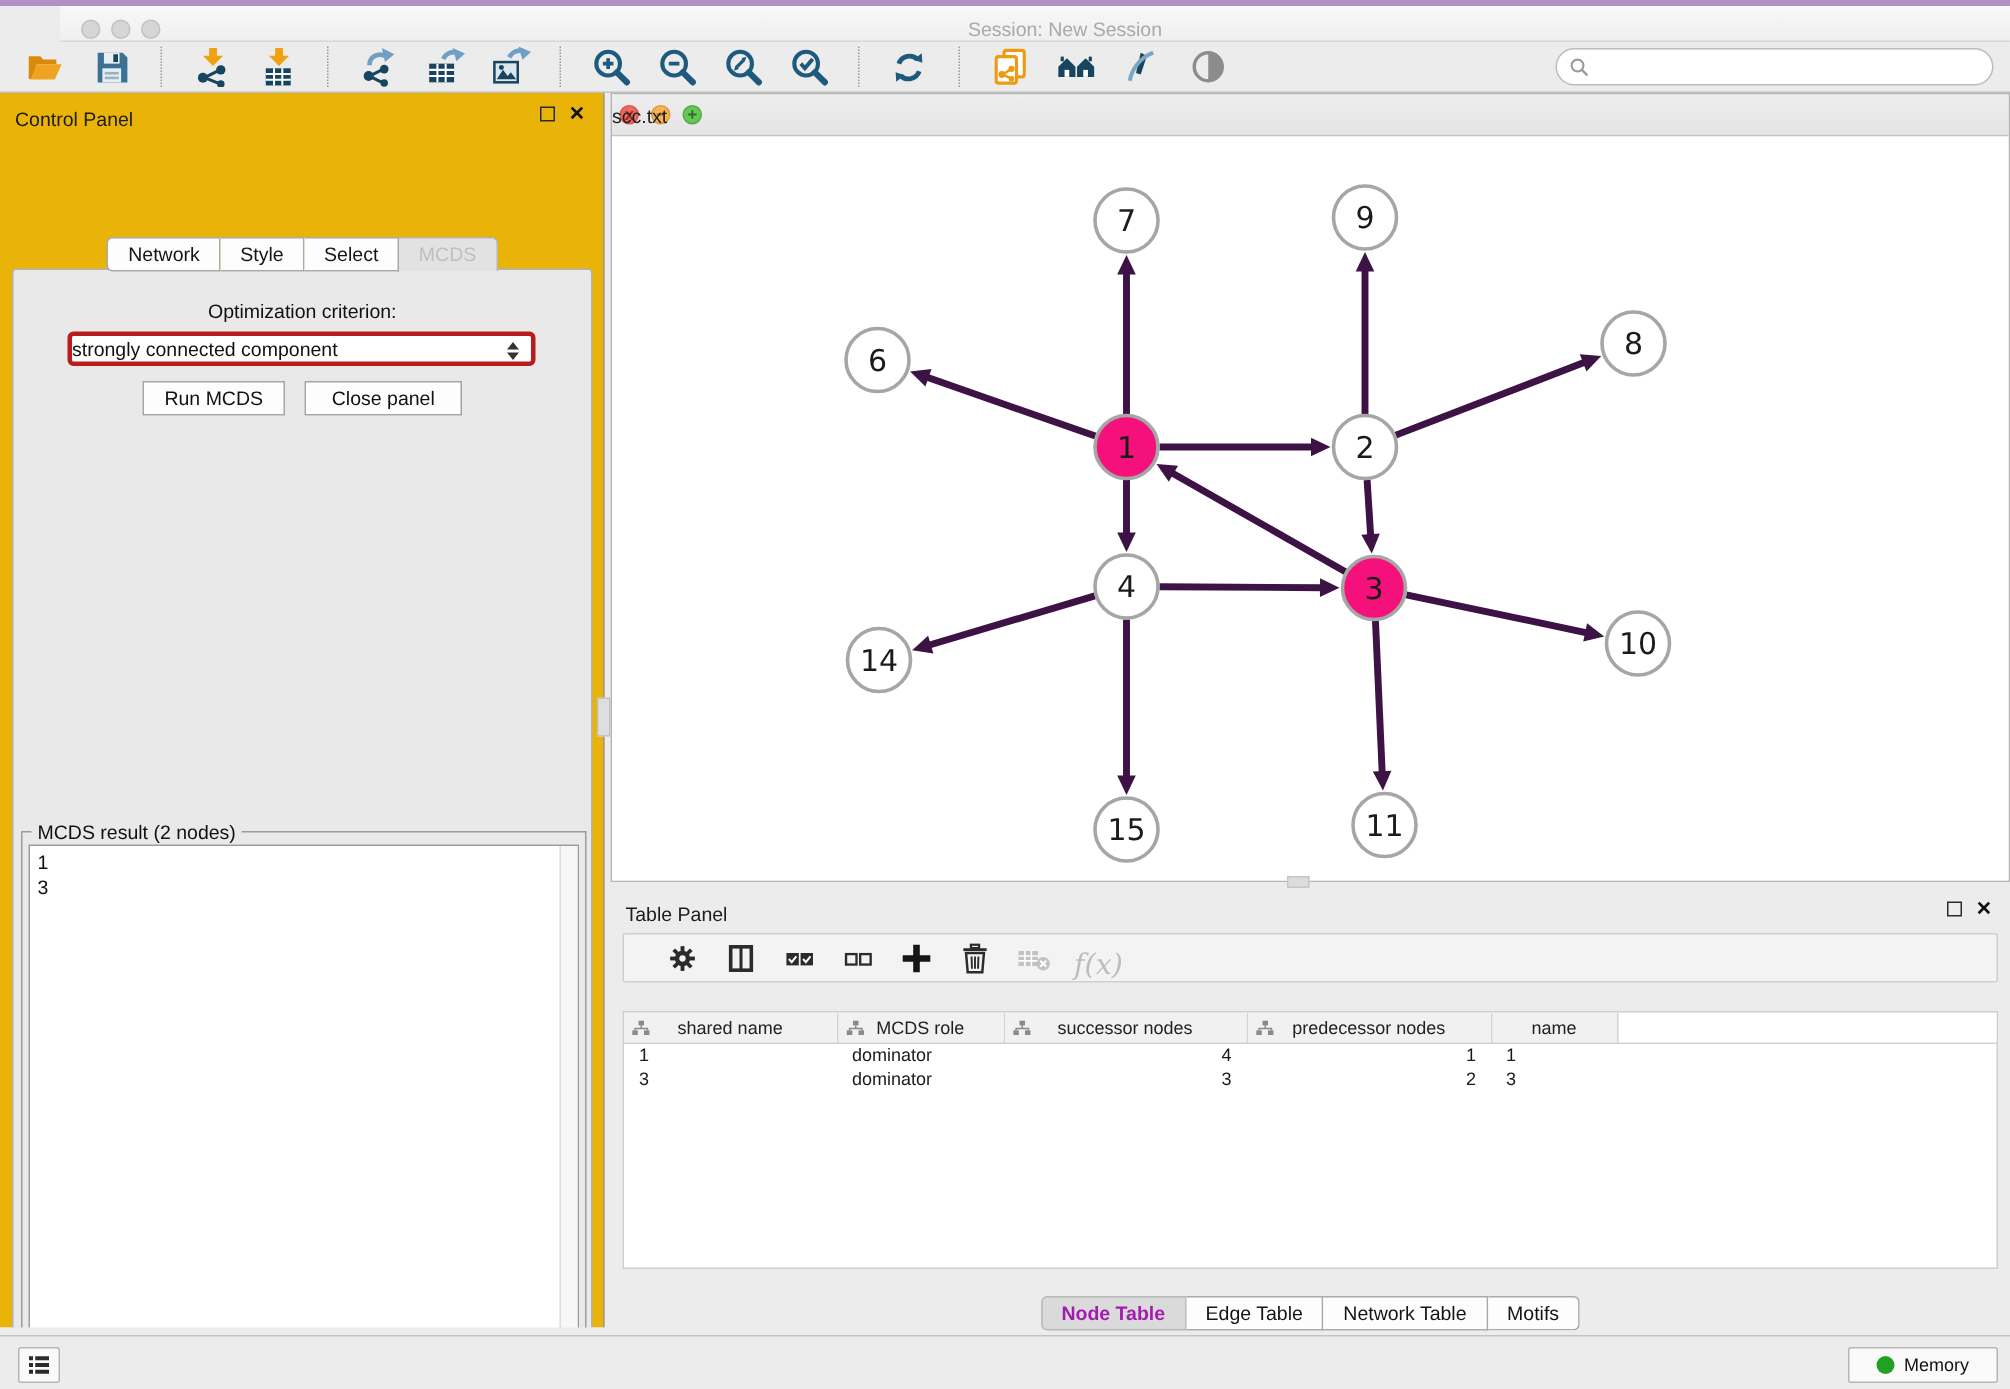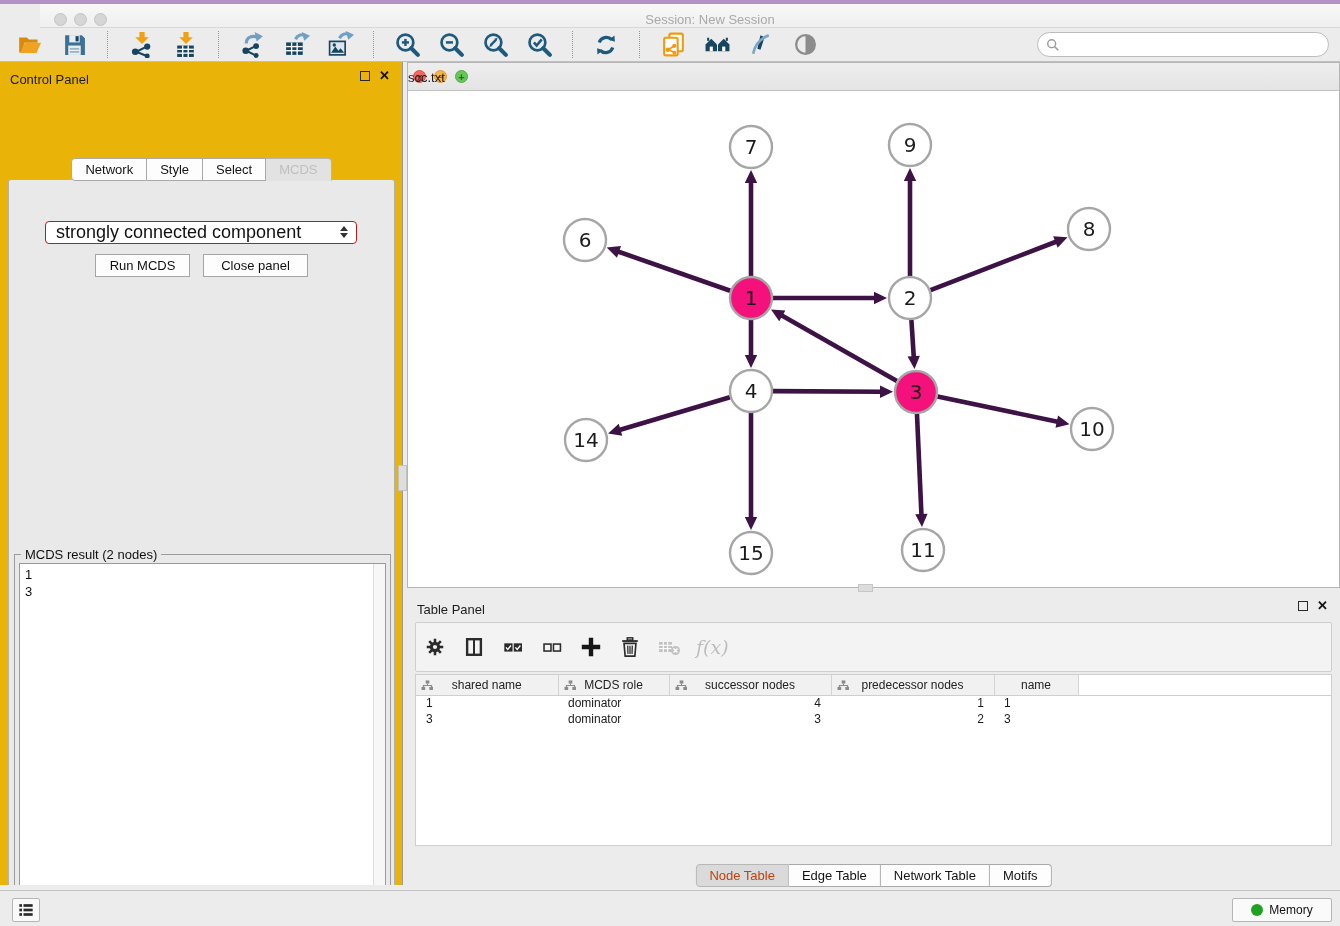--- a/index.html
+++ b/index.html
@@ -25,21 +25,21 @@
 .float-ic{width:10px;height:10px;border:1.6px solid #2a2a2a;display:inline-block;}
 .close-ic{font-size:13px;font-weight:bold;color:#111;line-height:10px;}
 .cp-tabs{position:absolute;left:0;top:96px;width:403px;display:flex;justify-content:center;z-index:2;}
 .cp-content{position:absolute;left:8px;top:117px;width:387px;height:763px;background:#e9e9e9;border:1px solid #b2b2b2;border-radius:3px;}
 .seg{display:flex;}
 .seg .tab{background:#fdfdfd;border:1px solid #a9a9a9;border-left:none;padding:3px 13px;font-size:13px;color:#141414;cursor:pointer;}
 .seg .tab:first-child{border-left:1px solid #a9a9a9;border-radius:4px 0 0 4px;}
 .seg .tab:last-child{border-radius:0 4px 0 0;text-align:right;}
 .seg .tab.selected{background:#e2e2e2;color:#bfbfbf;border-color:#b5b5b5;border-bottom-color:#e2e2e2;}
 .opt-label{position:absolute;left:0;width:100%;top:20px;text-align:center;font-size:13px;color:#111;}
-.dropdown{position:absolute;left:36px;top:41px;width:312px;height:23px;background:#fff;border:1px solid #b91c1c;border-radius:4px;display:flex;align-items:center;padding-left:10px;font-size:18px;color:#111;cursor:pointer;}
+.dropdown{position:absolute;left:36px;top:41px;width:312px;height:23px;background:#fff;border:3px solid #b91c1c;border-radius:4px;display:flex;align-items:center;font-size:13px;color:#111;cursor:pointer;}
 .spinner{position:absolute;right:8px;top:4px;display:flex;flex-direction:column;gap:2px;}
 .tri-up{width:0;height:0;border-left:4px solid transparent;border-right:4px solid transparent;border-bottom:5px solid #333;}
 .tri-dn{width:0;height:0;border-left:4px solid transparent;border-right:4px solid transparent;border-top:5px solid #333;}
 .cp-btn{position:absolute;top:74px;height:23px;background:#fdfdfd;border:1px solid #a5a5a5;border-radius:0;font-size:13px;color:#111;display:flex;align-items:center;justify-content:center;cursor:pointer;}
 .result-group{position:absolute;left:5px;top:374px;width:377px;height:386px;border:1px solid #9c9c9c;}
 .result-legend{position:absolute;left:6px;top:-8px;background:#e9e9e9;padding:0 4px;font-size:13px;color:#111;}
 .result-box{position:absolute;left:4px;top:8px;right:4px;bottom:5px;background:#fff;border:1px solid #9a9a9a;}
 .result-text{position:absolute;left:5px;top:2px;font-size:13px;line-height:17px;color:#111;white-space:pre;}
 .result-scroll{position:absolute;right:0;top:0;bottom:0;width:12px;background:#f7f7f7;border-left:1px solid #dcdcdc;}
 
@@ -50,31 +50,31 @@
 .nw-titlebar{position:absolute;left:0;top:0;width:100%;height:28px;background:linear-gradient(#eee,#e4e4e4);border-bottom:1px solid #c2c2c2;}
 .nw-title{position:absolute;left:0;right:0;top:7px;text-align:left;font-size:13px;color:#1c1c1c;}
 .nw-lights{position:absolute;left:5px;top:7px;display:flex;gap:8px;}
 .light{width:13px;height:13px;border-radius:50%;font-size:11px;line-height:12px;text-align:center;font-weight:bold;cursor:pointer;}
 .light.red{background:#ee6a5f;border:1px solid #d8554a;color:#7e2d26;}
 .light.yellow{background:#f6b44e;border:1px solid #e09a3a;color:#8f611b;}
 .light.green{background:#65c758;border:1px solid #52ab45;color:#2c6b26;}
 .nw-canvas{position:absolute;left:0;top:28px;width:931px;height:496px;background:#fff;}
 
 .table-panel{position:absolute;left:407px;top:592px;width:933px;height:298px;background:#ececec;}
-.tp-toolbar{position:absolute;left:8px;top:30px;width:917px;height:50px;background:#f3f3f3;border:1px solid #cfcfcf;border-radius:2px;display:flex;align-items:center;padding-left:4px;}
+.tp-toolbar{position:absolute;left:8px;top:30px;width:917px;height:33px;background:#f3f3f3;border:1px solid #cfcfcf;border-radius:2px;display:flex;align-items:flex-end;padding-left:24px;}
 .tp-icon{width:30px;height:30px;margin-right:9px;display:flex;align-items:center;justify-content:center;cursor:pointer;}
 .fx{font-family:"DejaVu Serif",serif;font-style:italic;font-size:19px;color:#bdbdbd;margin-left:3px;}
 .tp-table-wrap{position:absolute;left:8px;top:82px;width:917px;height:172px;background:#fff;border:1px solid #cfcfcf;overflow:hidden;}
 table.node-table{border-collapse:collapse;table-layout:fixed;width:917px;}
 table.node-table th{height:20px;background:#f1f1f1;border-bottom:1px solid #cfcfcf;border-right:1px solid #d4d4d4;font-weight:normal;font-size:12px;color:#222;position:relative;text-align:center;}
 table.node-table th.th-filler{background:#fff;border-right:none;}
 table.node-table th svg{position:absolute;left:5px;top:5px;}
 table.node-table td{height:16px;font-size:12px;color:#1a1a1a;padding:0 10px;white-space:nowrap;}
 .tp-tabs{position:absolute;left:50%;transform:translateX(-50%);top:272px;}
-.tp-tabs .tab.selected{background:#dadada;color:#c2410c;border-color:#b7b7b7;border-radius:4px 0 0 4px;}
+.tp-tabs .tab.selected{background:#dadada;color:#a21caf;border-color:#b7b7b7;border-radius:4px 0 0 4px;font-weight:bold;}
 .tp-tabs .tab:last-child{border-radius:0 4px 4px 0;}
 
 .statusbar{position:absolute;left:0;top:890px;width:1340px;height:36px;background:#ececec;border-top:1px solid #c3c3c3;}
 .sb-btn{position:absolute;top:7px;height:24px;background:#fafafa;border:1px solid #b6b6b6;border-radius:2px;display:flex;align-items:center;justify-content:center;cursor:pointer;}
 .sb-left{left:12px;width:28px;}
 .sb-right{right:8px;width:100px;font-size:12px;color:#111;gap:6px;}
 .mem-dot{width:12px;height:12px;border-radius:50%;background:#21a121;}
 .left-gap{position:absolute;left:0;top:885px;width:403px;height:5px;background:#ececec;}
 </style>
 </head>
@@ -265,20 +265,21 @@
         <span class="close-ic">✕</span>
       </span>
     </div>
     <div class="cp-tabs seg">
       <span class="tab">Network</span>
       <span class="tab">Style</span>
       <span class="tab">Select</span>
       <span class="tab selected">MCDS</span>
     </div>
     <div class="cp-content">
+      <div class="opt-label">Optimization criterion:</div>
       <div class="dropdown">
         <span>strongly connected component</span>
         <span class="spinner">
             <span class="tri-up"></span>
             <span class="tri-dn"></span>
           </span>
       </div>
       <div class="cp-btn" style="left:86px;width:95px;">Run MCDS</div>
       <div class="cp-btn" style="left:194px;width:105px;">Close panel</div>
       <div class="result-group">

